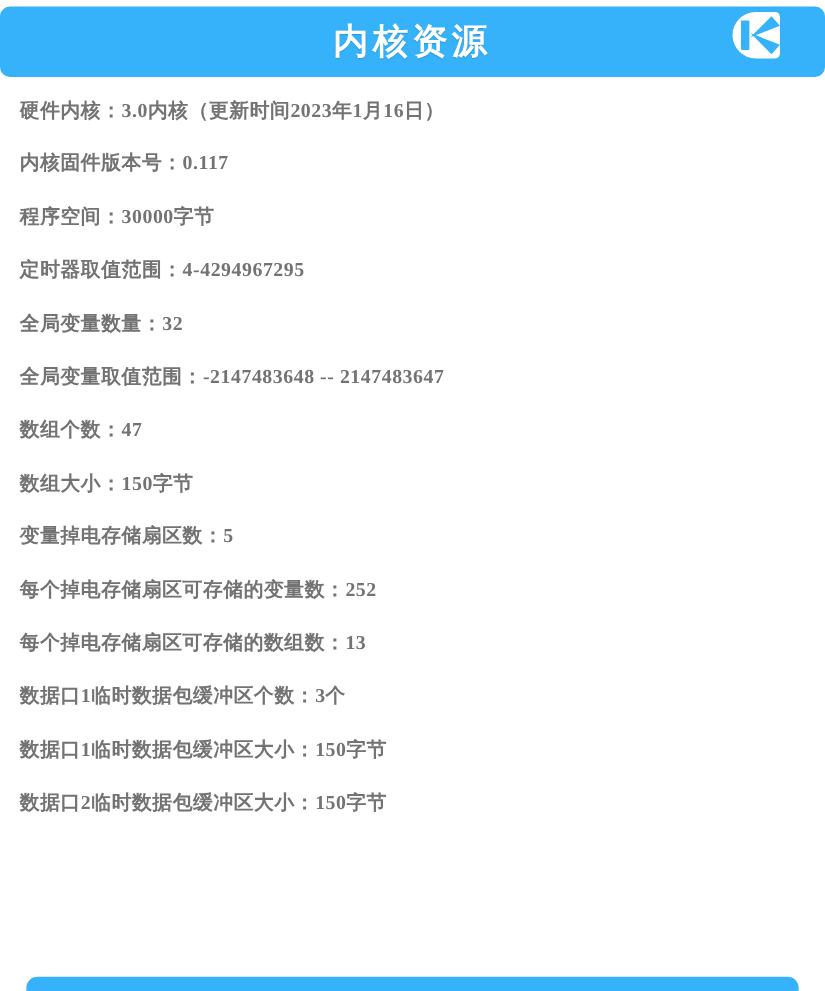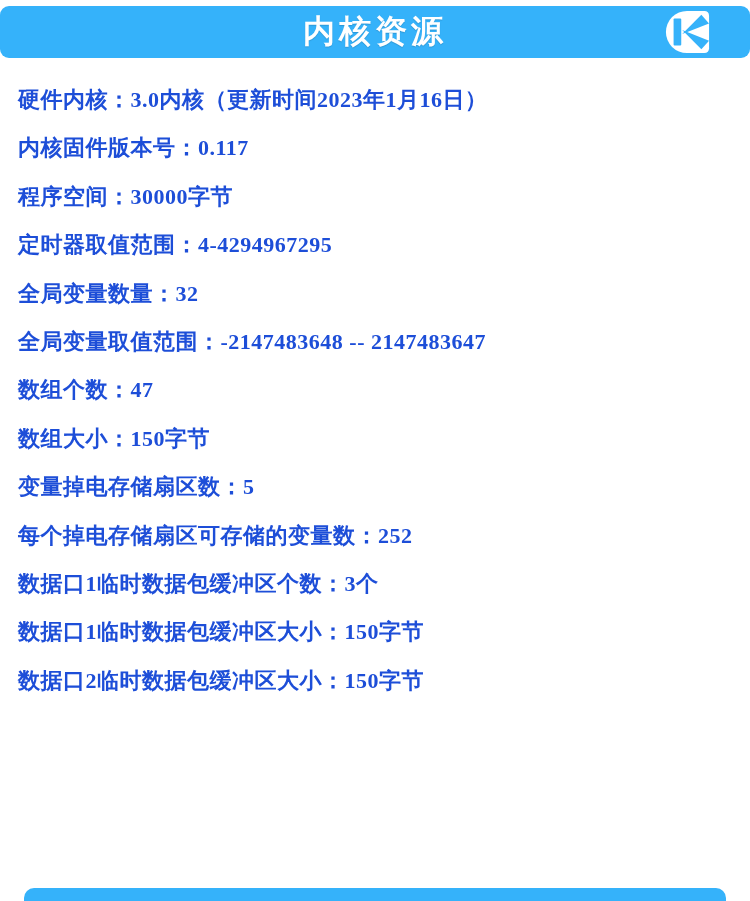--- a/index.html
+++ b/index.html
@@ -12,21 +12,21 @@
     height: 901px;
     background: #ffffff;
     overflow: hidden;
   }
 
   .header-bar {
     position: absolute;
     top: 6px;
     left: 0;
     right: 0;
-    height: 52px;
+    height: 64px;
     background: #35b2fa;
     border-radius: 9px;
     display: flex;
     align-items: center;
     justify-content: center;
   }
 
   .page-title {
     color: #ffffff;
     font-size: 32px;
@@ -49,23 +49,23 @@
 
   .content {
     position: absolute;
     top: 85px;
     left: 18px;
     right: 10px;
   }
 
   .spec-line {
     height: 48.4px;
-    font-size: 22px;
+    font-size: 18px;
     font-weight: 700;
-    color: #1d4ed8;
+    color: #737373;
     line-height: 30px;
     white-space: nowrap;
     letter-spacing: 0.5px;
   }
 
   .footer-bar {
     position: absolute;
     bottom: 0;
     left: 24px;
     right: 24px;
@@ -95,20 +95,21 @@
     <div class="spec-line">硬件内核：3.0内核（更新时间2023年1月16日）</div>
     <div class="spec-line">内核固件版本号：0.117</div>
     <div class="spec-line">程序空间：30000字节</div>
     <div class="spec-line">定时器取值范围：4-4294967295</div>
     <div class="spec-line">全局变量数量：32</div>
     <div class="spec-line">全局变量取值范围：-2147483648 -- 2147483647</div>
     <div class="spec-line">数组个数：47</div>
     <div class="spec-line">数组大小：150字节</div>
     <div class="spec-line">变量掉电存储扇区数：5</div>
     <div class="spec-line">每个掉电存储扇区可存储的变量数：252</div>
+    <div class="spec-line">每个掉电存储扇区可存储的数组数：13</div>
     <div class="spec-line">数据口1临时数据包缓冲区个数：3个</div>
     <div class="spec-line">数据口1临时数据包缓冲区大小：150字节</div>
     <div class="spec-line">数据口2临时数据包缓冲区大小：150字节</div>
   </div>
 
   <div class="footer-bar"></div>
 
 </div>
 
 </body></html>

